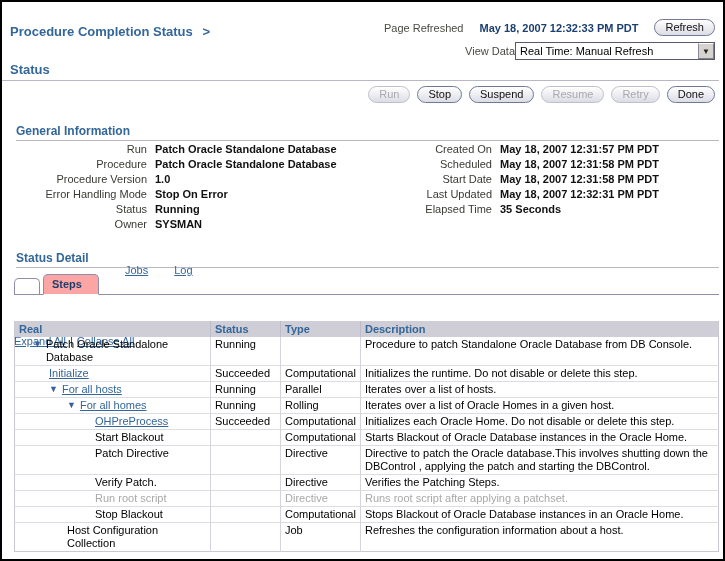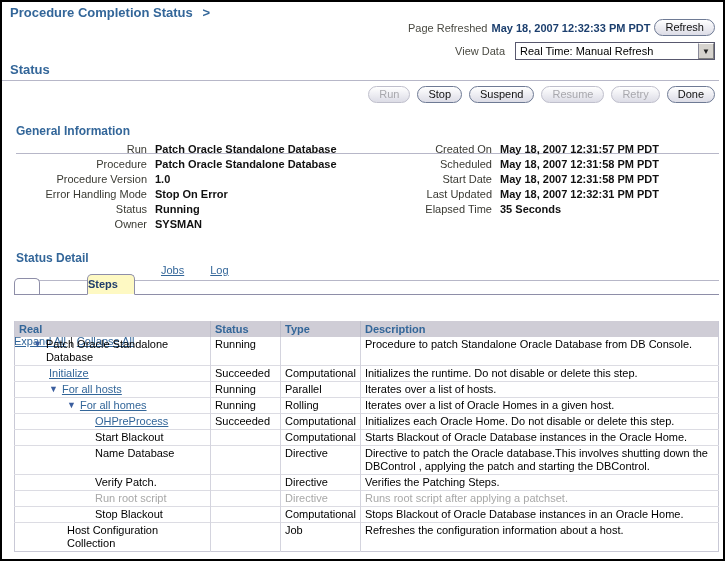--- a/index.html
+++ b/index.html
@@ -6,32 +6,32 @@
   html,body { background:#fff; }
   body { font-family: "Liberation Sans", "DejaVu Sans", sans-serif; }
   .page {
     position: relative; width: 725px; height: 561px;
     border: 2px solid #000; background: #fff; overflow: hidden;
     font-size: 11px; color: #000;
   }
 
   
   .page-title {
-    position:absolute; left:8px; top:3px;
+    position:absolute; left:8px; top:22px;
     font-size:13px; font-weight:bold; color:#336699;
   }
   .refresh-line {
     position:absolute; right:8px; top:17px;
-    display:flex; align-items:center; gap:4px;
+    display:flex; align-items:center; gap:16px;
   }
   .refresh-label { color:#4a4a42; }
   .refresh-value { color:#1c3f6e; font-weight:bold; }
   .viewdata-line {
     position:absolute; right:8px; top:40px;
-    display:flex; align-items:center; gap:10px;
+    display:flex; align-items:center; 
   }
   .viewdata-label { color:#4a4a42; }
   .select-box {
     width:200px; height:18px; border:1px solid #58586e; background:#fff;
     display:flex; align-items:center; justify-content:space-between;
     cursor:default;
   }
   .select-text { padding:0 4px; white-space:nowrap; }
   .select-arrow {
     width:16px; height:16px; background:#d6d3ce;
@@ -55,21 +55,21 @@
     position:absolute; left:0; top:60px; width:717px;
     font-size:13px; font-weight:bold; color:#336699;
     padding-left:8px; padding-bottom:3px; border-bottom:1px solid #b7b7c8;
   }
   .action-row {
     position:absolute; right:8px; top:84px;
     display:flex; gap:7px; align-items:center;
   }
   .subhead {
     position:absolute; font-size:12px; font-weight:bold; color:#336699;
-    padding-bottom:15px; border-bottom:1px solid #b7b7c8;
+    padding-bottom:2px; border-bottom:1px solid #b7b7c8;
   }
   #gi-head { left:14px; top:122px; width:703px; }
   #sd-head { left:14px; top:249px; width:703px; }
 
   
   .gi-wrap { position:absolute; left:0; top:140px; width:717px; display:flex; }
   .gi-col { display:flex; flex-direction:column; }
   .gi-col.left { width:395px; }
   .gi-col.right { width:322px; }
   .gi-row { display:flex; line-height:15px; min-height:15px; }
@@ -81,24 +81,24 @@
   
   .tab-strip {
     position:absolute; left:12px; top:272px; width:705px; height:21px;
     border-bottom:1px solid #8e8ea8; display:flex; align-items:flex-end;
   }
   .tab-stub {
     width:26px; height:16px; border:1px solid #8e8ea8; border-bottom:none;
     border-radius:5px 5px 0 0; background:#fff; margin-right:3px;
   }
   .tab-active {
-    height:21px; padding:3px 16px 0 0;
+    height:21px; padding:3px 16px 0 8px;
     border:1px solid #8e8ea8; border-bottom:1px solid #fff;
-    border-radius:5px 5px 0 0; background:#fef9c3;
-    font-weight:bold; color:#1f3d6b; margin-bottom:-1px;margin-left:44px;
+    border-radius:5px 5px 0 0; background:#fca5a5;
+    font-weight:bold; color:#1f3d6b; margin-bottom:-1px;
   }
   .tab-link {
     margin:0 0 18px 26px; color:#336699; text-decoration:underline; cursor:pointer;
   }
   .expand-line { position:absolute; left:12px; top:300px;margin-top:33px; }
   .expand-line a { color:#336699; text-decoration:underline; cursor:pointer; }
   .expand-sep { color:#333; margin:0 4px; }
 
   
   .steps-table {
@@ -298,21 +298,21 @@
               <span>Start Blackout</span>
             </div>
           </td>
           <td></td>
           <td>Computational</td>
           <td>Starts Blackout of Oracle Database instances in the Oracle Home.</td>
         </tr>
         <tr>
           <td>
             <div class="name-cell" style="padding-left: 76px;">
-              <span>Name Database</span>
+              <span>Patch Directive</span>
             </div>
           </td>
           <td></td>
           <td>Directive</td>
           <td>Directive to patch the Oracle database.This involves shutting down the DBControl , applying the patch and starting the DBControl.</td>
         </tr>
         <tr>
           <td>
             <div class="name-cell" style="padding-left: 76px; text-align: right;">
               <span>Verify Patch.</span>

